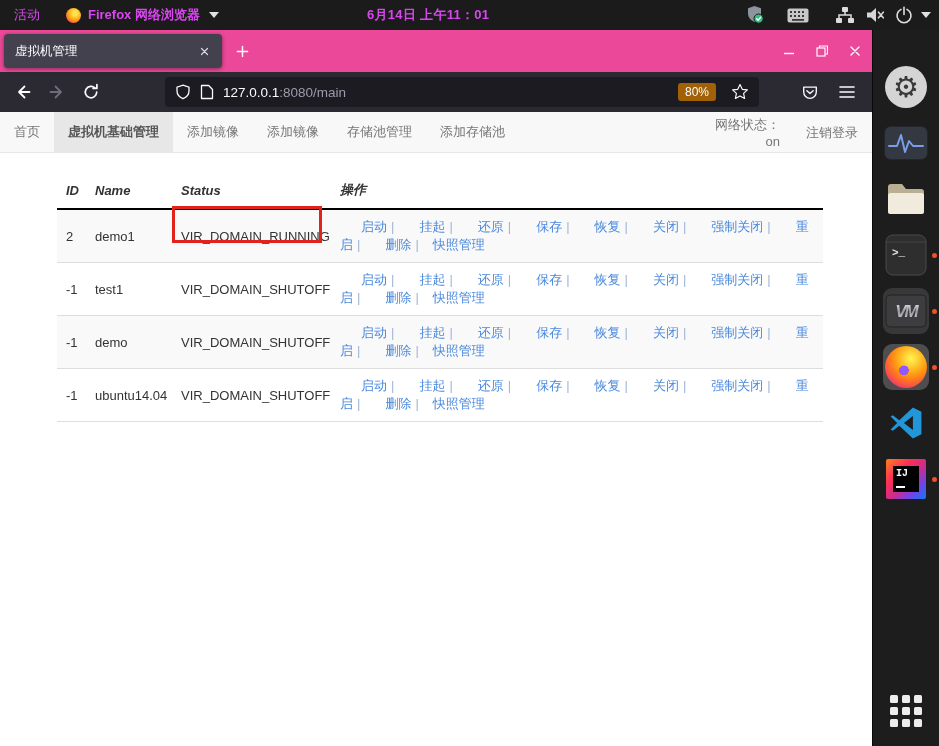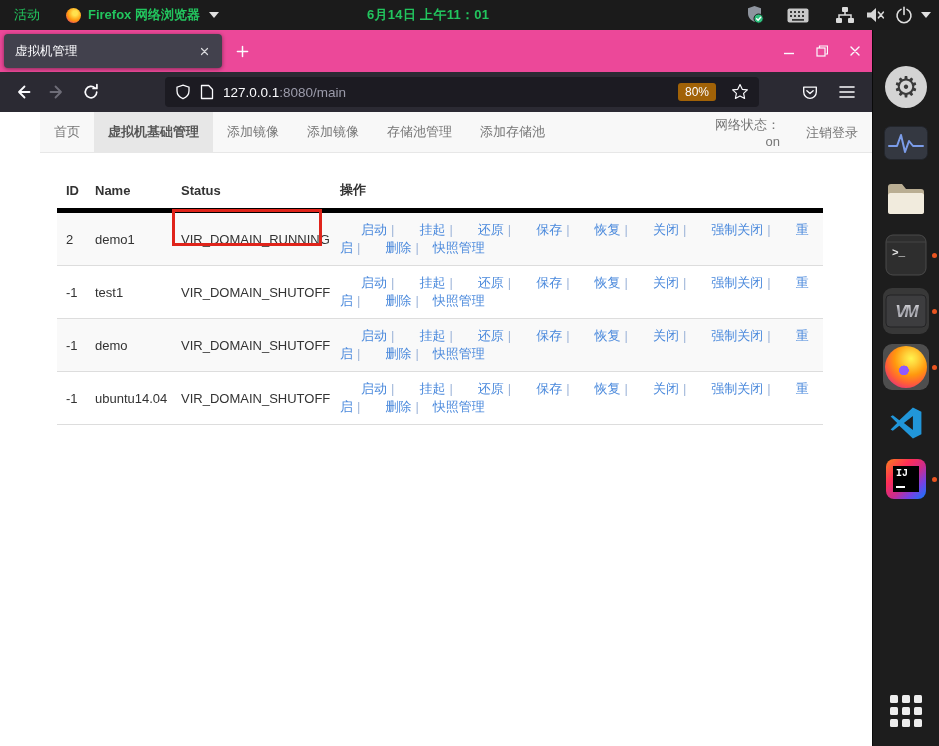--- a/index.html
+++ b/index.html
@@ -1,21 +1,21 @@
 <!DOCTYPE html>
 <html style="--link: #4a89dc; --hl: #e0241b; --dot: #e95420;"><head>
 <meta charset="utf-8">
 <style>
   * { margin:0; padding:0; box-sizing:border-box; }
   html,body { background:#000; }
   body { font-family:"Liberation Sans", sans-serif; }
   .screen { position:relative; width:939px; height:746px; background:#0a0a0a; overflow:hidden; }
 
   
-  .topbar { position:absolute; left:0; top:0; width:939px; height:30px; background:#1b1b1b; color:#22c55e; font-size:13px; display:flex; align-items:center; z-index:50; }
+  .topbar { position:absolute; left:0; top:0; width:939px; height:30px; background:#1b1b1b; color:#d946ef; font-size:13px; display:flex; align-items:center; z-index:50; }
   .tb-activities { padding:0 14px; height:100%; display:flex; align-items:center; cursor:default; }
   .tb-appmenu { display:flex; align-items:center; gap:7px; padding:0 12px; height:100%; font-weight:bold; }
   .ff-mini { width:15px; height:15px; border-radius:50%; background:radial-gradient(circle at 60% 35%, #ffe14d 0 18%, #ff980e 55%, #e3317d 92%); }
   .tb-caret { margin-left:2px; display:flex; }
   .tb-clock { position:absolute; left:367px; top:0; height:30px; display:flex; align-items:center; font-weight:bold; letter-spacing:.3px; }
   .tb-right { position:absolute; right:8px; top:0; height:30px; display:flex; align-items:center; }
   .tb-ic { display:flex; align-items:center; justify-content:center; }
 
   
   .window { position:absolute; left:0; top:30px; width:872px; height:716px; display:flex; flex-direction:column; background:#2b2a33; }
@@ -29,29 +29,29 @@
 
   .toolbar { height:40px; background:#2b2a33; flex:none; display:flex; align-items:center; padding-left:8px; }
   .nav-btn { width:30px; height:30px; border-radius:4px; display:flex; align-items:center; justify-content:center; margin-right:4px; }
   .urlbar { margin-left:55px; width:594px; height:30px; background:#1c1b22; border-radius:4px; display:flex; align-items:center; padding:0 10px; gap:9px; }
   .url-text { font-size:13.5px; color:#fbfbfe; white-space:nowrap; }
   .url-rest { color:#9b9baa; }
   .zoom-badge { margin-left:auto; background:#a16207; color:#fbfbfe; font-size:12px; border-radius:3px; padding:2px 7px; }
   .tb-after { display:flex; align-items:center; gap:20px; margin-left:42px; }
 
   
-  .content { position:relative; flex:1; background:#fff; overflow:hidden;padding-left:40px; }
+  .content { position:relative; flex:1; background:#fff; overflow:hidden; }
   .page-nav { position:relative; height:41px; background:#f8f8f8; border-bottom:1px solid #e7e7e7; display:flex; align-items:stretch; font-size:13px; color:#777; }
   .nav-item { display:flex; align-items:center; padding:0 14px; cursor:pointer; white-space:nowrap; }
   .nav-item.active { background:#e7e7e7; color:#555; font-weight:bold; }
   .nav-right { position:absolute; right:14px; top:0; height:41px; display:flex; align-items:center; gap:26px; color:#777; }
   .net-status { display:flex; align-items:flex-end;flex-direction:column; }
 
   table.vm { position:absolute; left:57px; top:60px; width:766px; border-collapse:collapse; table-layout:fixed; font-size:13px; color:#333; }
-  table.vm th { text-align:left; font-weight:bold; padding:9px 0; border-bottom:5px solid #000000; }
+  table.vm th { text-align:left; font-weight:bold; padding:9px 0; border-bottom:2px solid #000000;font-style:italic; }
   table.vm td { padding:8px 0; border-bottom:1px solid #ddd; position:relative; }
   table.vm th:first-child, table.vm td:first-child { padding-left:9px; }
   tr.striped td { background:#f9f9f9; }
   .hl-box { position:absolute; left:-9px; top:-4px; width:150px; height:37px; border:3px solid var(--hl,#e0241b); pointer-events:none; background:transparent; }
   .op-link { color:var(--link,#4a89dc); text-decoration:none; cursor:pointer;margin-left:21px; }
   .op-link.last { margin-left:10px; }
   .op-sep { color:#9fb6d9; padding:0 4px; }
 
   
   .gnome-tooltip { position:absolute; left:750px; top:264px; height:33px; background:#353535; color:#efefef; font-size:13.5px; border-radius:7px; display:flex; align-items:center; padding:0 12px; box-shadow:0 2px 8px rgba(0,0,0,.6); z-index:60; white-space:nowrap; }
@@ -60,21 +60,21 @@
   .dock { position:absolute; left:873px; top:30px; width:66px; height:716px; background:#1d1d1d; display:flex; flex-direction:column; align-items:center; padding-top:34px; gap:10px; z-index:40; }
   .dock-item { position:relative; width:46px; height:46px; border-radius:9px; display:flex; align-items:center; justify-content:center; flex:none; }
   .dock-item.hover { background:rgba(255,255,255,.12); }
   .dock-item.active { background:rgba(255,255,255,.22); }
   .dock-ic { display:flex; align-items:center; justify-content:center; }
   .run-dot { position:absolute; right:-8px; top:50%; margin-top:-2.5px; width:5px; height:5px; border-radius:50%; background:var(--dot,#e95420); }
   .ic-settings { width:42px; height:42px; border-radius:50%; background:#d4d4d4; color:#3a3a3a; font-size:29px; line-height:42px; text-align:center; }
   .ic-firefox { width:42px; height:42px; border-radius:50%;
     background:radial-gradient(circle at 45% 58%, #9059ff 0 14%, rgba(0,0,0,0) 15%),
                radial-gradient(circle at 62% 30%, #fff44f 0%, #ffd43b 16%, #ff980e 42%, #ff5f36 64%, #e3317d 84%, #8f2d8f 100%); }
-  .ic-ij { width:40px; height:40px; border-radius:8px; background:linear-gradient(135deg,#fc801d 0%,#fe2e57 32%,#cb2c8e 56%,#7542e5 76%,#0a7cff 100%); display:flex; align-items:center; justify-content:center; }
+  .ic-ij { width:40px; height:40px; border-radius:2px; background:linear-gradient(135deg,#fc801d 0%,#fe2e57 32%,#cb2c8e 56%,#7542e5 76%,#0a7cff 100%); display:flex; align-items:center; justify-content:center; }
   .ij-inner { width:26px; height:26px; background:#000; position:relative; }
   .ij-text { position:absolute; top:2px; left:3px; color:#fff; font-size:10px; font-weight:bold; font-family:"Liberation Mono", monospace; }
   .ij-bar { position:absolute; bottom:4px; left:3px; width:9px; height:2px; background:#fff; }
   .ic-grid { display:grid; grid-template-columns:repeat(3,8px); grid-template-rows:repeat(3,8px); gap:4px; }
   .ic-grid span { width:8px; height:8px; background:#ededed; border-radius:1.5px; }
   .dock-spacer { margin-top:auto; }
   .dock-bottom { margin-bottom:12px; }
 </style>
 </head>
 <body>

